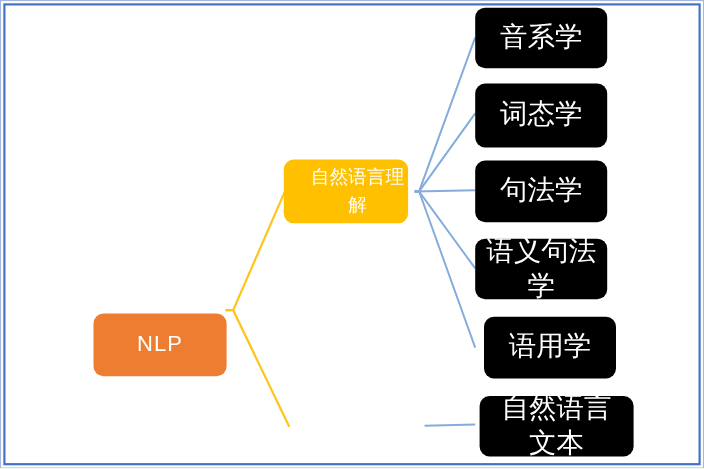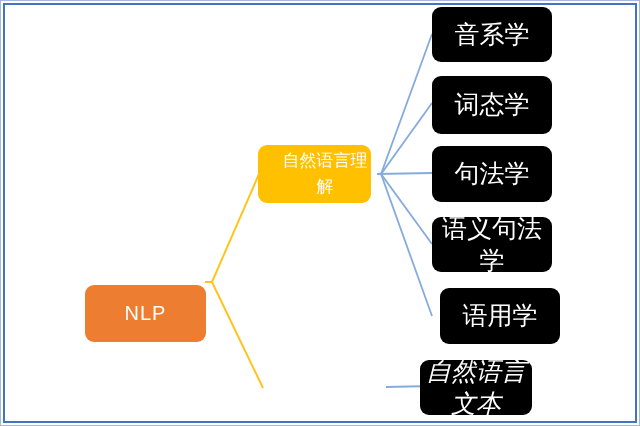--- a/index.html
+++ b/index.html
@@ -61,21 +61,21 @@
 
   
   #node-nlp            { left:  85px; top: 253px; width: 121px; height: 57px; }
   #node-nlu            { left: 258px; top: 145px; width: 113px; height: 58px; justify-content: flex-end; }
   #node-nlg            { left: 262px; top: 361px; width: 121px; height: 55px; }
   #node-phonology      { left: 432px; top:   7px; width: 120px; height: 55px; }
   #node-morphology     { left: 432px; top:  76px; width: 120px; height: 58px; }
   #node-syntax         { left: 432px; top: 146px; width: 120px; height: 56px; }
   #node-semantic       { left: 432px; top: 217px; width: 120px; height: 55px; }
   #node-pragmatics     { left: 440px; top: 288px; width: 120px; height: 56px; }
-  #node-nltext         { left: 420px; top: 360px; width: 112px; height: 55px; font-style: italic; }
+  #node-nltext         { left: 436px; top: 360px; width: 140px; height: 55px; }
 </style>
 </head>
 <body>
 
 <div id="stage">
 
   <svg id="connectors" viewBox="0 0 640 426" xmlns="http://www.w3.org/2000/svg">
 
     <polyline points="205,282 212,282 259,174" fill="none" stroke="#FFC41C" stroke-width="2"></polyline>
     <polyline points="205,282 212,282 263,388" fill="none" stroke="#FFC41C" stroke-width="2"></polyline>

